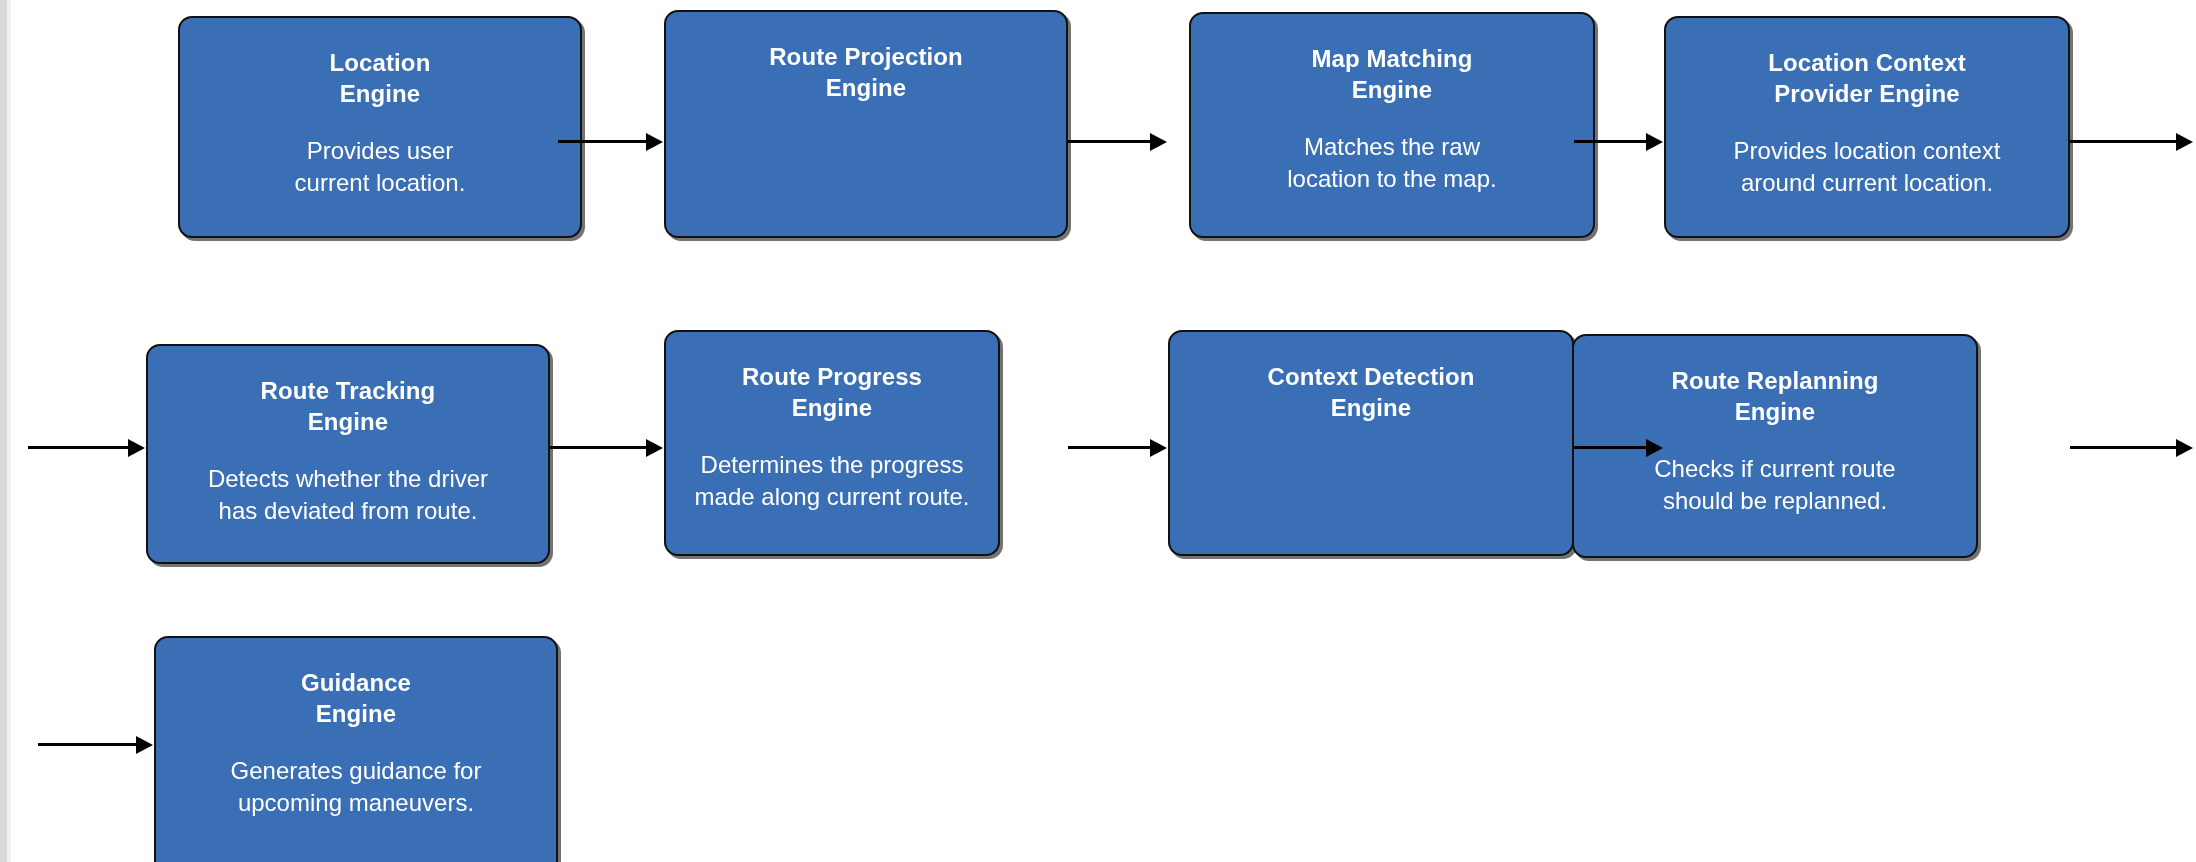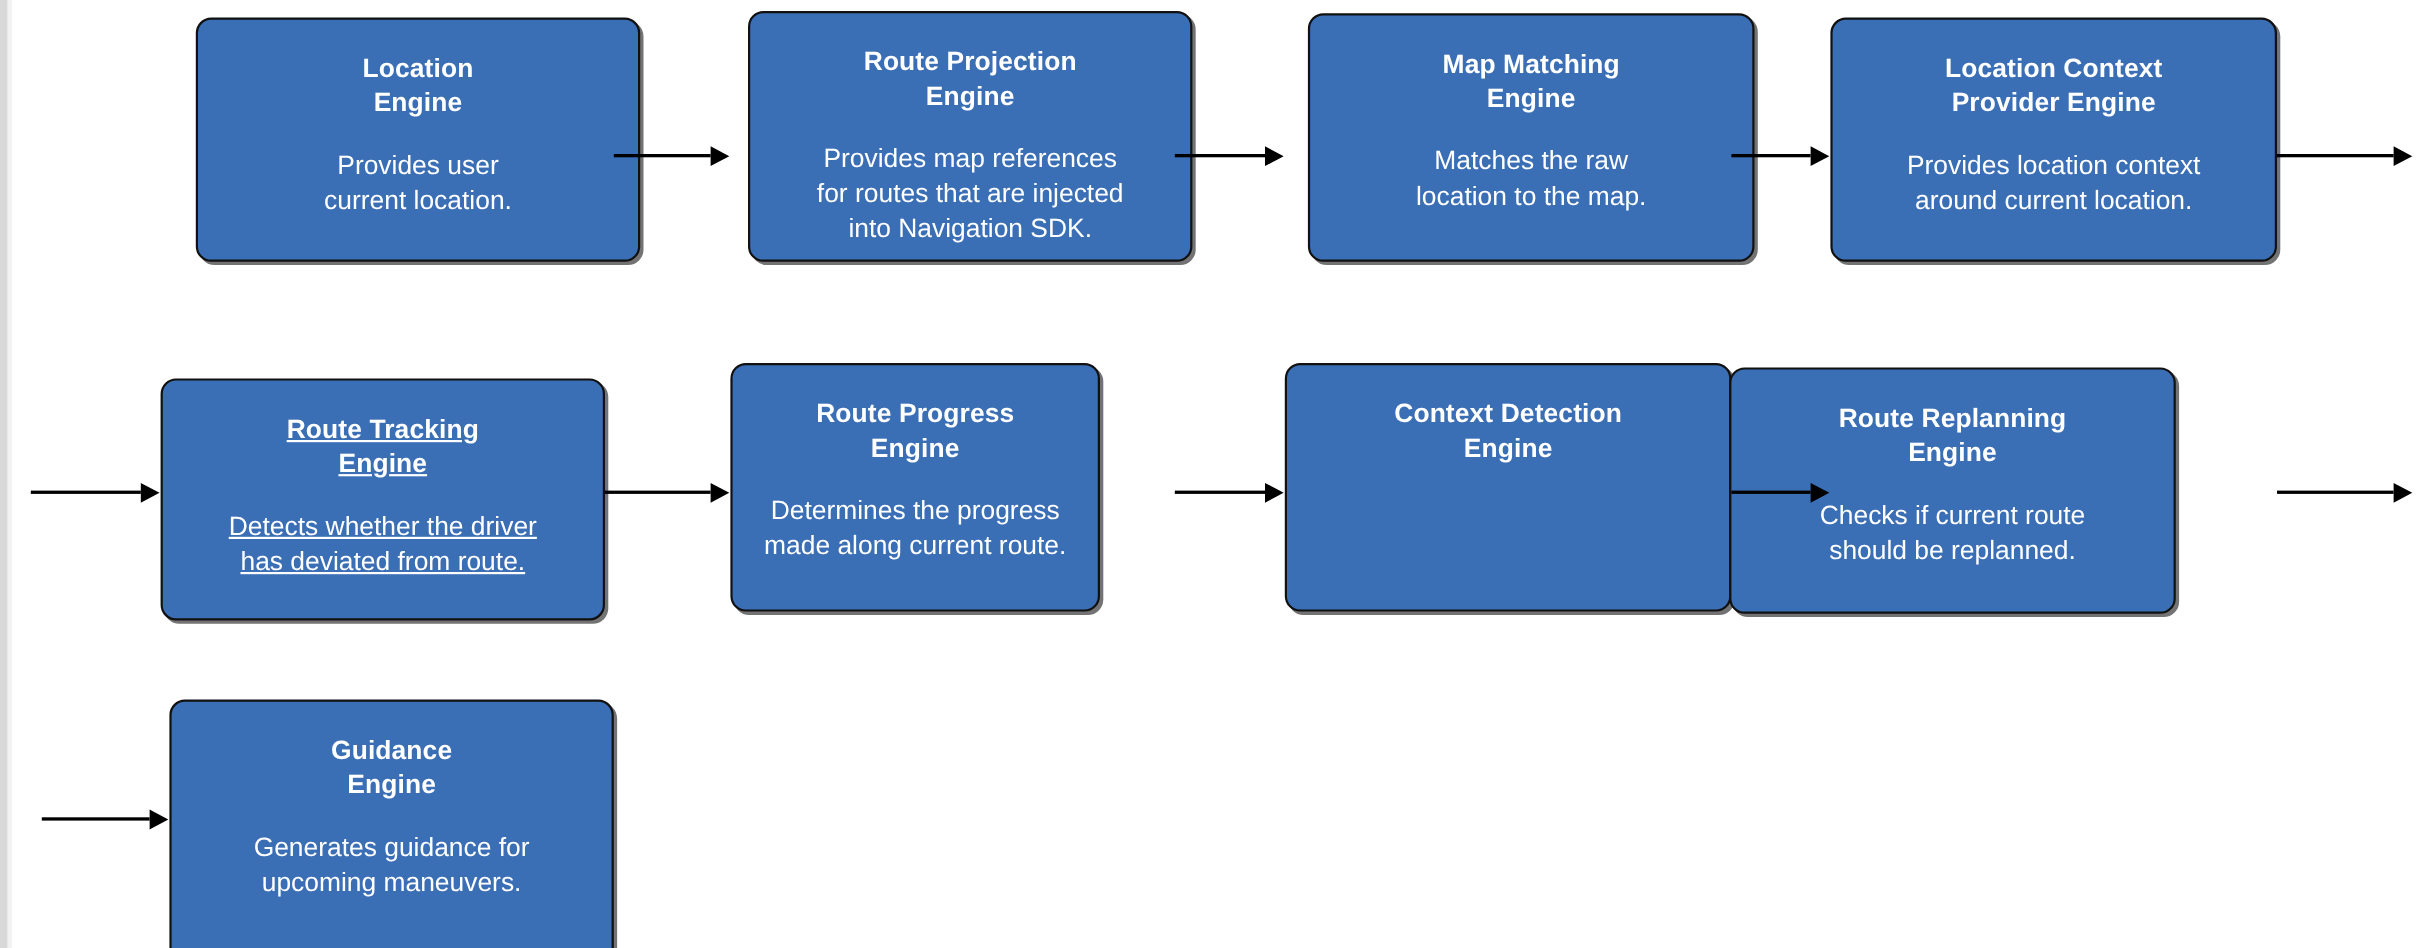--- a/index.html
+++ b/index.html
@@ -93,26 +93,23 @@
   <div class="page-gutter"></div>
   <div class="page-gutter-inner"></div>
 
   <div class="node" style="left:154px; top:16px; width:404px; height:222px;margin-left:24px;">
     <div class="node-title">Location
 Engine</div>
     <div class="node-desc">Provides user
 current location.</div>
   </div>
 
-  <div class="node" style="left:664px; top:10px; width:404px; height:228px;margin-left:16px;">
+  <div class="node" style="left:664px; top:10px; width:404px; height:228px;">
     <div class="node-title">Route Projection
 Engine</div>
-    <div class="node-desc">Provides map references
-for routes that are injected
-into Navigation SDK.</div>
   </div>
 
   <div class="node" style="left:1168px; top:12px; width:406px; height:226px;margin-left:21px;">
     <div class="node-title">Map Matching
 Engine</div>
     <div class="node-desc">Matches the raw
 location to the map.</div>
   </div>
 
   <div class="node" style="left:1664px; top:16px; width:406px; height:222px;">
@@ -127,21 +124,21 @@
 
   <div class="edge" style="left:1068px; top:140px; width:82px;"></div>
   <div class="arrowhead" style="left:1150px; top:133px;"></div>
 
   <div class="edge" style="left:1574px; top:140px; width:72px;"></div>
   <div class="arrowhead" style="left:1646px; top:133px;"></div>
 
   <div class="edge" style="left:2070px; top:140px; width:106px;"></div>
   <div class="arrowhead" style="left:2176px; top:133px;"></div>
 
-  <div class="node" style="left:146px; top:344px; width:404px; height:220px;text-decoration:underline;">
+  <div class="node" style="left:146px; top:344px; width:404px; height:220px;">
     <div class="node-title">Route Tracking
 Engine</div>
     <div class="node-desc">Detects whether the driver
 has deviated from route.</div>
   </div>
 
   <div class="node" style="left:664px; top:330px; width:336px; height:226px;">
     <div class="node-title">Route Progress
 Engine</div>
     <div class="node-desc">Determines the progress

